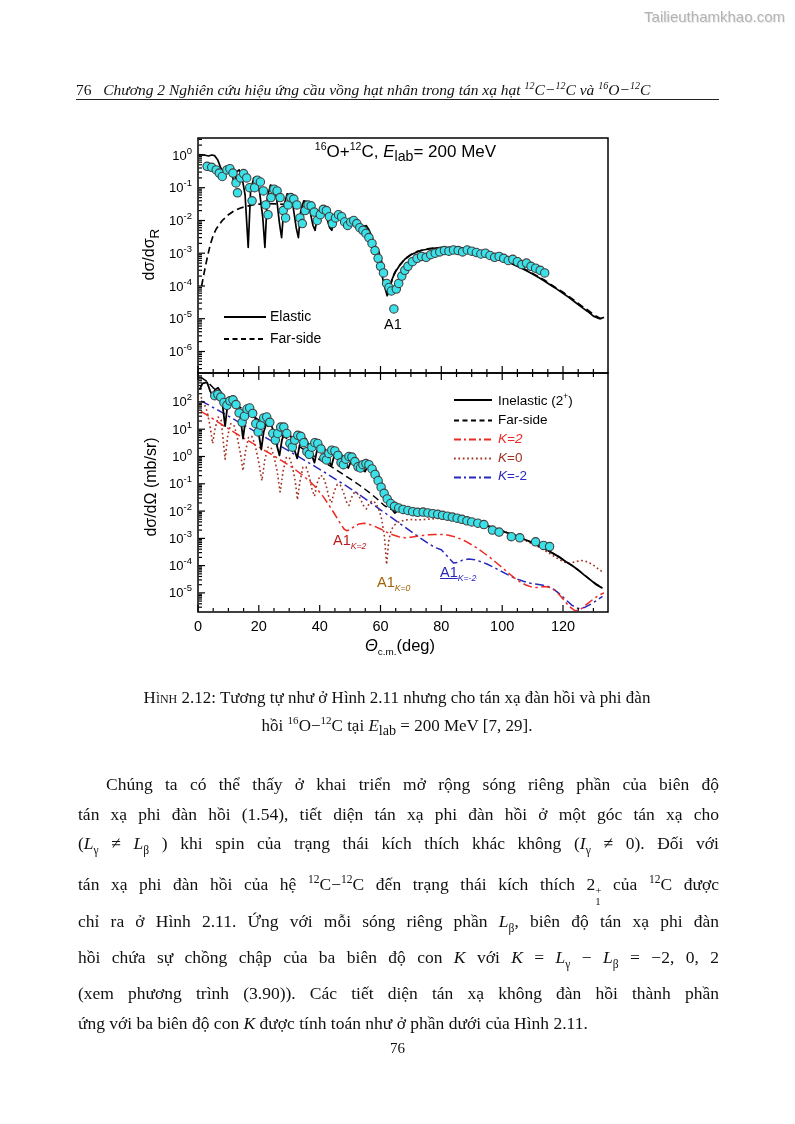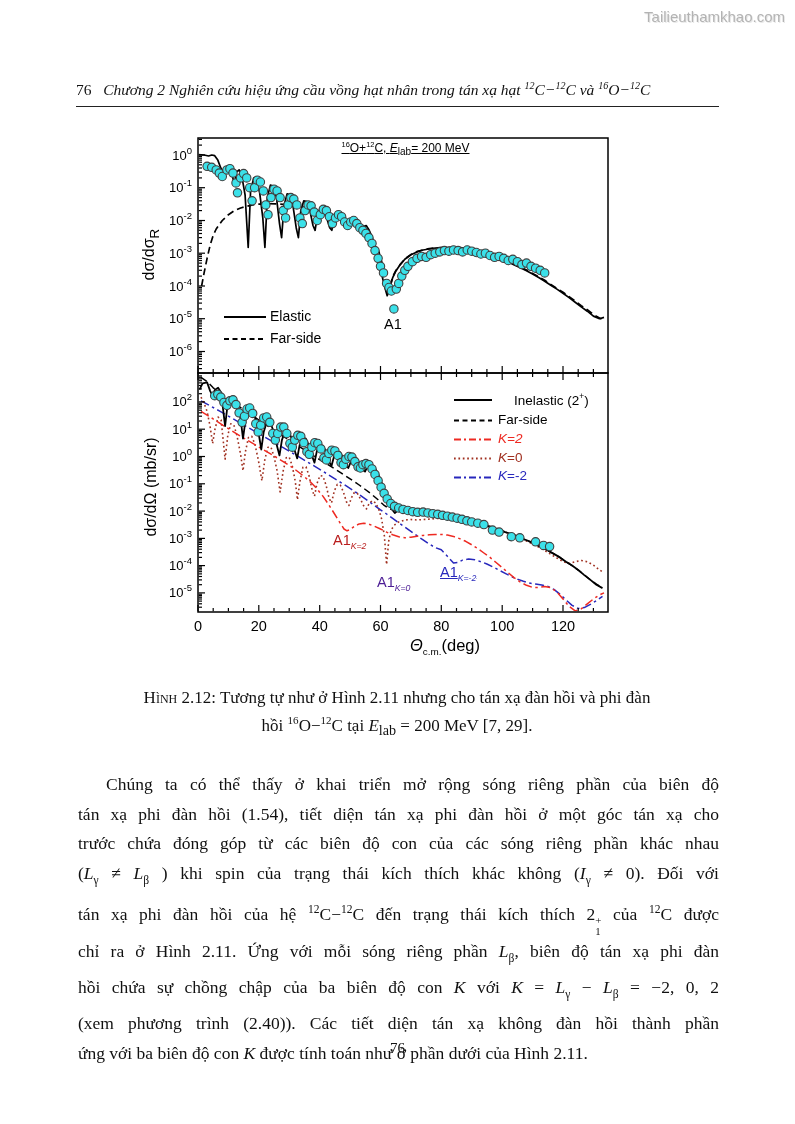--- a/index.html
+++ b/index.html
@@ -2,33 +2,33 @@
 <html><head>
 <meta charset="utf-8">
 <style>
   html,body{margin:0;padding:0;background:#888;}
   .page{position:relative;width:795px;height:1124px;background:#ffffff;margin:0 auto;overflow:hidden;
         font-family:"Liberation Serif",serif;color:#111;}
   .watermark{position:absolute;left:600px;top:8px;width:185px;text-align:right;
      font-family:"Liberation Sans",sans-serif;font-size:15px;color:#b3b3b3;
      text-shadow:1px 1px 0 #e8e8e8;}
   .header{position:absolute;left:76px;top:80px;width:643px;font-size:15.5px;
-     border-bottom:1.2px solid #222;padding-bottom:7px;white-space:nowrap;}
+     border-bottom:1.2px solid #222;white-space:nowrap;}
   .header sup{font-size:0.65em;}
   
   .figure{position:absolute;left:128px;top:124px;width:500px;height:556px;}
   .figure .overlay{position:absolute;font-family:"Liberation Sans",sans-serif;color:#000;}
-  .fig-title{left:130px;top:16px;width:295px;text-align:center;font-size:12px;text-decoration:underline;}
+  .fig-title{left:130px;top:16px;width:295px;text-align:center;font-size:17px;}
   .fig-title sup{font-size:0.62em;}
   .leg-label{font-size:14px;white-space:nowrap;}
   .leg-label sup{font-size:0.62em;}
   .ann{font-size:14.5px;white-space:nowrap;}
   .ann sub{font-size:0.6em;font-style:italic;}
   .ylab{width:190px;text-align:center;font-size:16px;transform:rotate(-90deg);}
-  .xlab{left:192px;top:512px;width:160px;text-align:right;font-size:16.5px;}
+  .xlab{left:192px;top:512px;width:160px;text-align:center;font-size:16.5px;}
   .xlab sub{font-size:0.6em;}
   
   .caption{position:absolute;left:97px;top:686px;width:600px;text-align:center;
      font-size:17px;line-height:23px;}
   .caption .sc{font-variant:small-caps;}
   .caption sup{font-size:0.65em;}
   
   .bodytext{position:absolute;left:78px;top:770px;width:641px;font-size:17.5px;line-height:29.6px;}
   .bodyline{text-align:justify;text-align-last:justify;white-space:normal;}
   .bodyline.indent{text-indent:28px;}
@@ -505,51 +505,50 @@
     <div class="overlay fig-title"><sup>16</sup>O+<sup>12</sup>C, <i>E</i><sub>lab</sub>= 200 MeV</div>
 
     
     <div class="overlay leg-label" style="left:142px;top:184px;">Elastic</div>
     <div class="overlay leg-label" style="left:142px;top:206px;">Far-side</div>
 
     
     <div class="overlay ann" style="left: 256px; top: 192px; color: rgb(0, 0, 0);">A1</div>
 
     
-    <div class="overlay leg-label" style="left:386px;top:267px;font-size:13.5px;">Inelastic (2<sup>+</sup>)</div>
+    <div class="overlay leg-label" style="left:370px;top:267px;font-size:13.5px;">Inelastic (2<sup>+</sup>)</div>
     <div class="overlay leg-label" style="left:370px;top:288px;font-size:13.5px;">Far-side</div>
     <div class="overlay leg-label" style="left: 370px; top: 307px; font-size: 13.5px; font-style: italic; color: rgb(238, 42, 34);"><i>K</i>=2</div>
     <div class="overlay leg-label" style="left: 370px; top: 326px; font-size: 13.5px; color: rgb(160, 48, 32);"><i>K</i>=0</div>
     <div class="overlay leg-label" style="left: 370px; top: 344px; font-size: 13.5px; color: rgb(40, 40, 188);"><i>K</i>=-2</div>
 
     
     <div class="overlay ann" style="left: 205px; top: 408px; color: #b91c1c;">A1<sub>K=2</sub></div>
-    <div class="overlay ann" style="left: 249px; top: 450px; color: #4c1d95;">A1<sub>K=0</sub></div>
+    <div class="overlay ann" style="left: 249px; top: 450px; color: #a16207;">A1<sub>K=0</sub></div>
     <div class="overlay ann" style="left: 312px; top: 440px; color: rgb(40, 40, 188); text-decoration: underline;">A1<sub>K=-2</sub></div>
 
     
     <div class="overlay ylab" style="left:-72px;top:120px;">dσ/dσ<sub>R</sub></div>
     <div class="overlay ylab" style="left:-72px;top:354px;">dσ/dΩ (mb/sr)</div>
     <div class="overlay xlab"><i>Θ</i><sub>c.m.</sub>(deg)</div>
   </div>
 
   <div class="caption">
     <div><span class="sc">Hình</span> 2.12: Tương tự như ở Hình 2.11 nhưng cho tán xạ đàn hồi và phi đàn</div>
     <div>hồi <sup>16</sup>O−<sup>12</sup>C tại <i>E</i><sub>lab</sub> = 200 MeV [7, 29].</div>
   </div>
 
   <div class="bodytext">
     <div class="bodyline indent">Chúng ta có thể thấy ở khai triển mở rộng sóng riêng phần của biên độ</div>
     <div class="bodyline">tán xạ phi đàn hồi (1.54), tiết diện tán xạ phi đàn hồi ở một góc tán xạ cho</div>
-    <div class="bodyline">trước chứa đóng góp từ các biên độ con của các sóng riêng phần khác nhau</div>
     <div class="bodyline">(<i>L</i><sub>γ</sub> ≠ <i>L</i><sub>β</sub> ) khi spin của trạng thái kích thích khác không (<i>I</i><sub>γ</sub> ≠ 0). Đối với</div>
     <div class="bodyline">tán xạ phi đàn hồi của hệ <sup>12</sup>C−<sup>12</sup>C đến trạng thái kích thích 2<span class="supsub">
           <span>+</span>
           <span>1</span>
         </span> của <sup>12</sup>C được</div>
     <div class="bodyline">chỉ ra ở Hình 2.11. Ứng với mỗi sóng riêng phần <i>L</i><sub>β</sub>, biên độ tán xạ phi đàn</div>
     <div class="bodyline">hồi chứa sự chồng chập của ba biên độ con <i>K</i> với <i>K</i> = <i>L</i><sub>γ</sub> − <i>L</i><sub>β</sub> = −2, 0, 2</div>
-    <div class="bodyline">(xem phương trình (2.40)). Các tiết diện tán xạ không đàn hồi thành phần</div>
+    <div class="bodyline">(xem phương trình (3.90)). Các tiết diện tán xạ không đàn hồi thành phần</div>
     <div class="bodyline last">ứng với ba biên độ con <i>K</i> được tính toán như ở phần dưới của Hình 2.11.</div>
   </div>
 
   <div class="pagenum">76</div>
 </div>
 
 </body></html>

